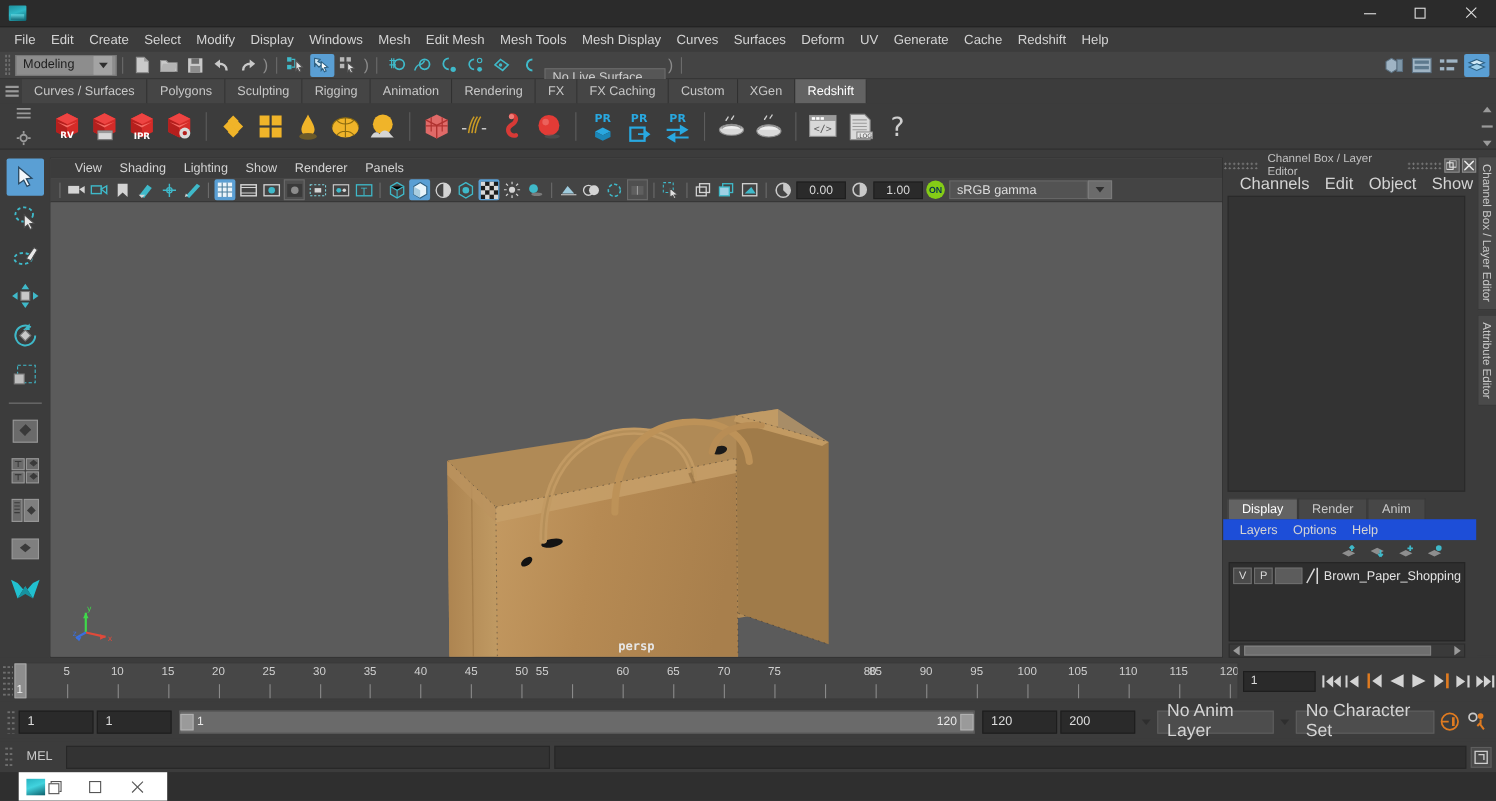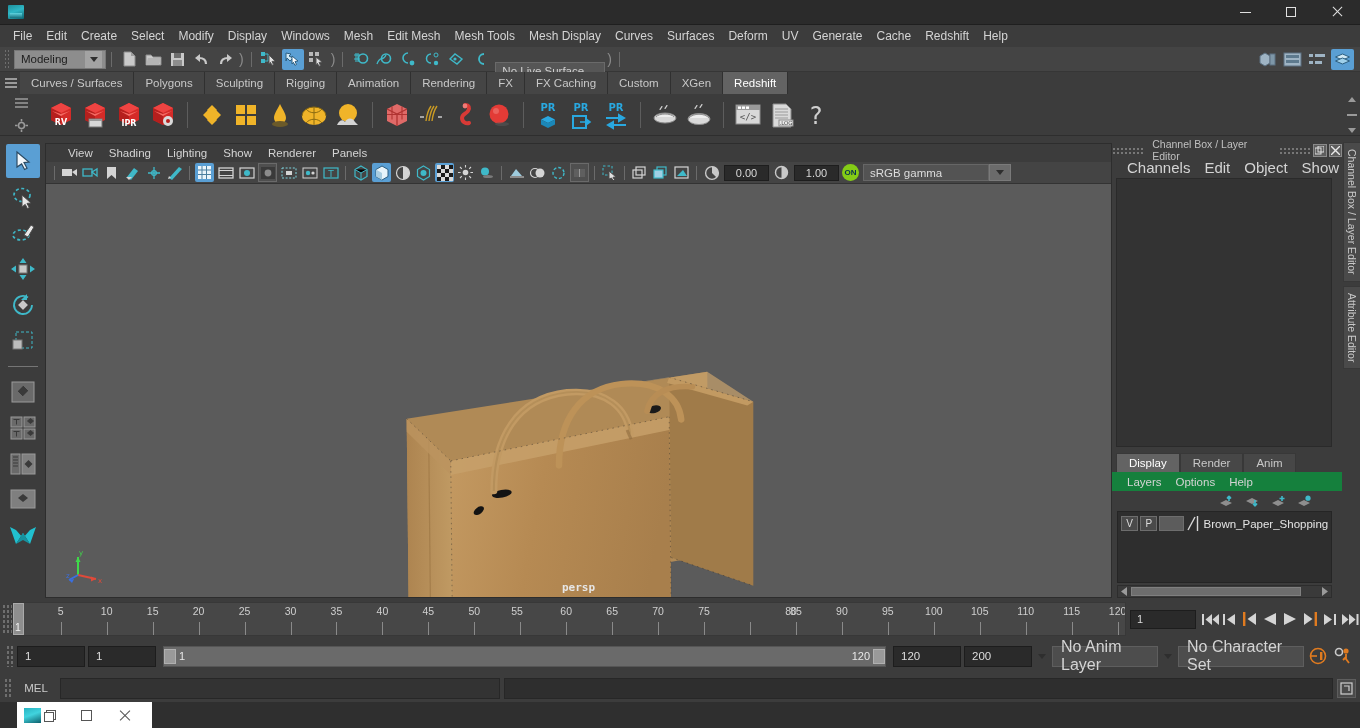--- a/index.html
+++ b/index.html
@@ -207,21 +207,21 @@
   #cb-menubar .menu-item { font-size: 15px; padding: 2px 7px; }
   #cb-body {
     flex: 1; background: #333333; border: 1px solid #2a2a2a; margin: 0 10px 0 4px;
   }
   #layer-tabs { display: flex; padding-left: 4px; margin-top: 6px; }
   .layer-tab {
     padding: 3px 12px; font-size: 11.5px; color: #c8c8c8; background: #474747;
     border: 1px solid #383838; border-bottom: none;
   }
   .layer-tab.active { background: #636363; color: #fff; }
-  #layer-menubar { height: 19px; display: flex; align-items: center; padding-left: 8px; background: #15803d; }
+  #layer-menubar { height: 19px; display: flex; align-items: center; padding-left: 8px; background: #1d4ed8; }
   #layer-menubar .menu-item { font-size: 11.5px; padding: 2px 7px; }
   #layer-toolrow {
     height: 20px; display: flex; align-items: center; justify-content: flex-end;
     padding-right: 30px; gap: 10px;
   }
   .lt-ico { width: 16px; height: 14px; display: flex; align-items: center; justify-content: center; }
   #layer-list {
     background: #2e2e2e; border: 1px solid #252525; margin: 0 10px 0 5px; height: 72px;
     padding: 3px;
   }
@@ -1217,21 +1217,21 @@
       <div class="tl-lbl" style="left: 277.512px;">30</div>
       <div class="tl-tick" style="left: 323.463px;"></div>
       <div class="tl-lbl" style="left: 323.463px;">35</div>
       <div class="tl-tick" style="left: 369.413px;"></div>
       <div class="tl-lbl" style="left: 369.413px;">40</div>
       <div class="tl-tick" style="left: 415.364px;"></div>
       <div class="tl-lbl" style="left: 415.364px;">45</div>
       <div class="tl-tick" style="left: 461.314px;"></div>
       <div class="tl-lbl" style="left: 461.314px;">50</div>
       <div class="tl-tick" style="left: 507.264px;"></div>
-      <div class="tl-lbl" style="left: 504px;">55</div>
+      <div class="tl-lbl" style="left: 480px;">55</div>
       <div class="tl-tick" style="left: 553.215px;"></div>
       <div class="tl-lbl" style="left: 553.215px;">60</div>
       <div class="tl-tick" style="left: 599.165px;"></div>
       <div class="tl-lbl" style="left: 599.165px;">65</div>
       <div class="tl-tick" style="left: 645.116px;"></div>
       <div class="tl-lbl" style="left: 645.116px;">70</div>
       <div class="tl-tick" style="left: 691.066px;"></div>
       <div class="tl-lbl" style="left: 691.066px;">75</div>
       <div class="tl-tick" style="left: 737.017px;"></div>
       <div class="tl-lbl" style="left: 778px;">80</div>

